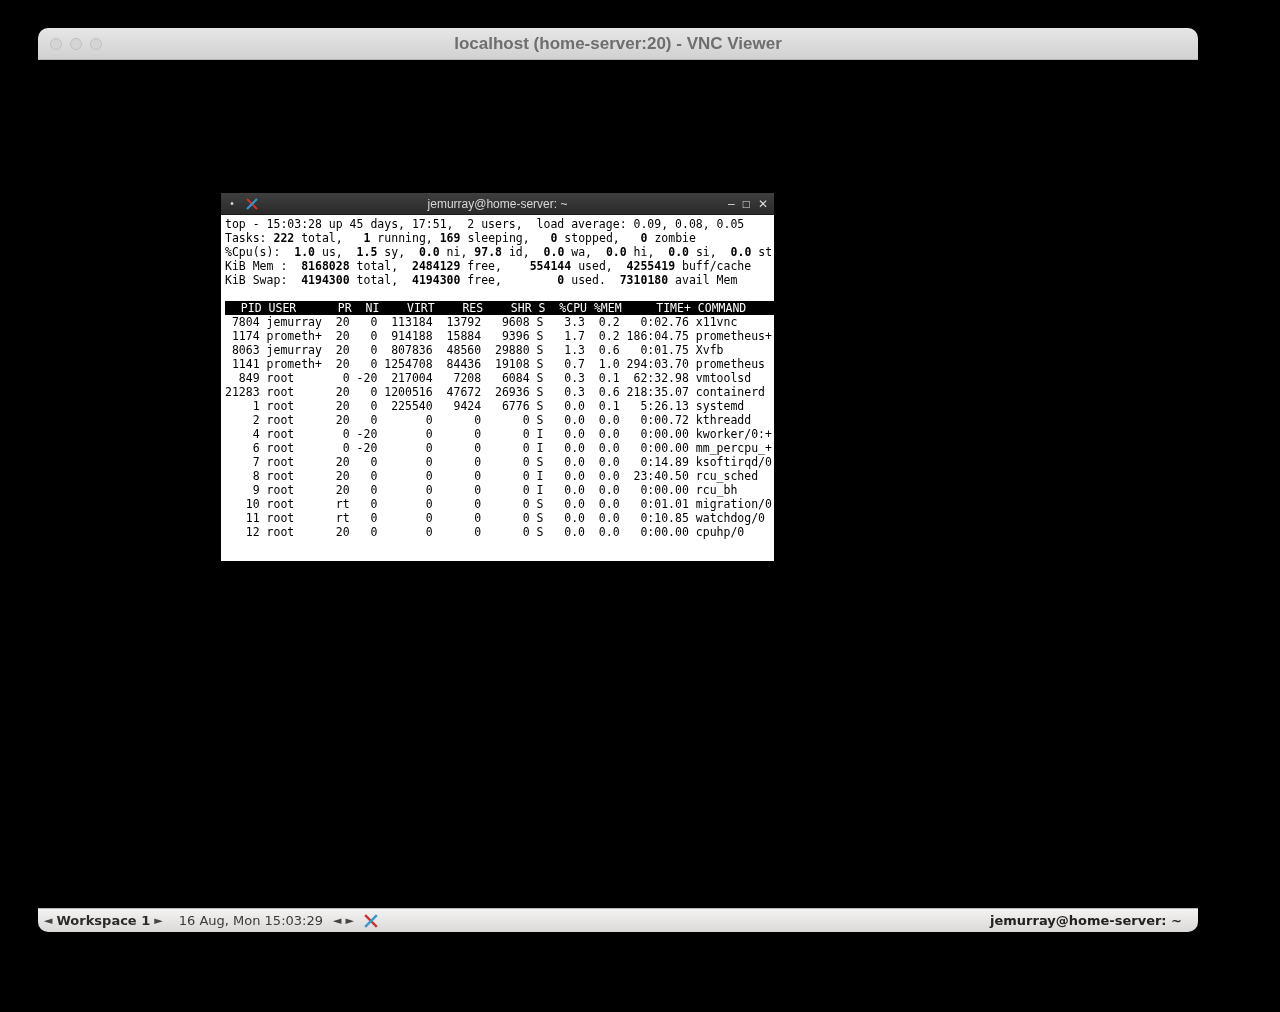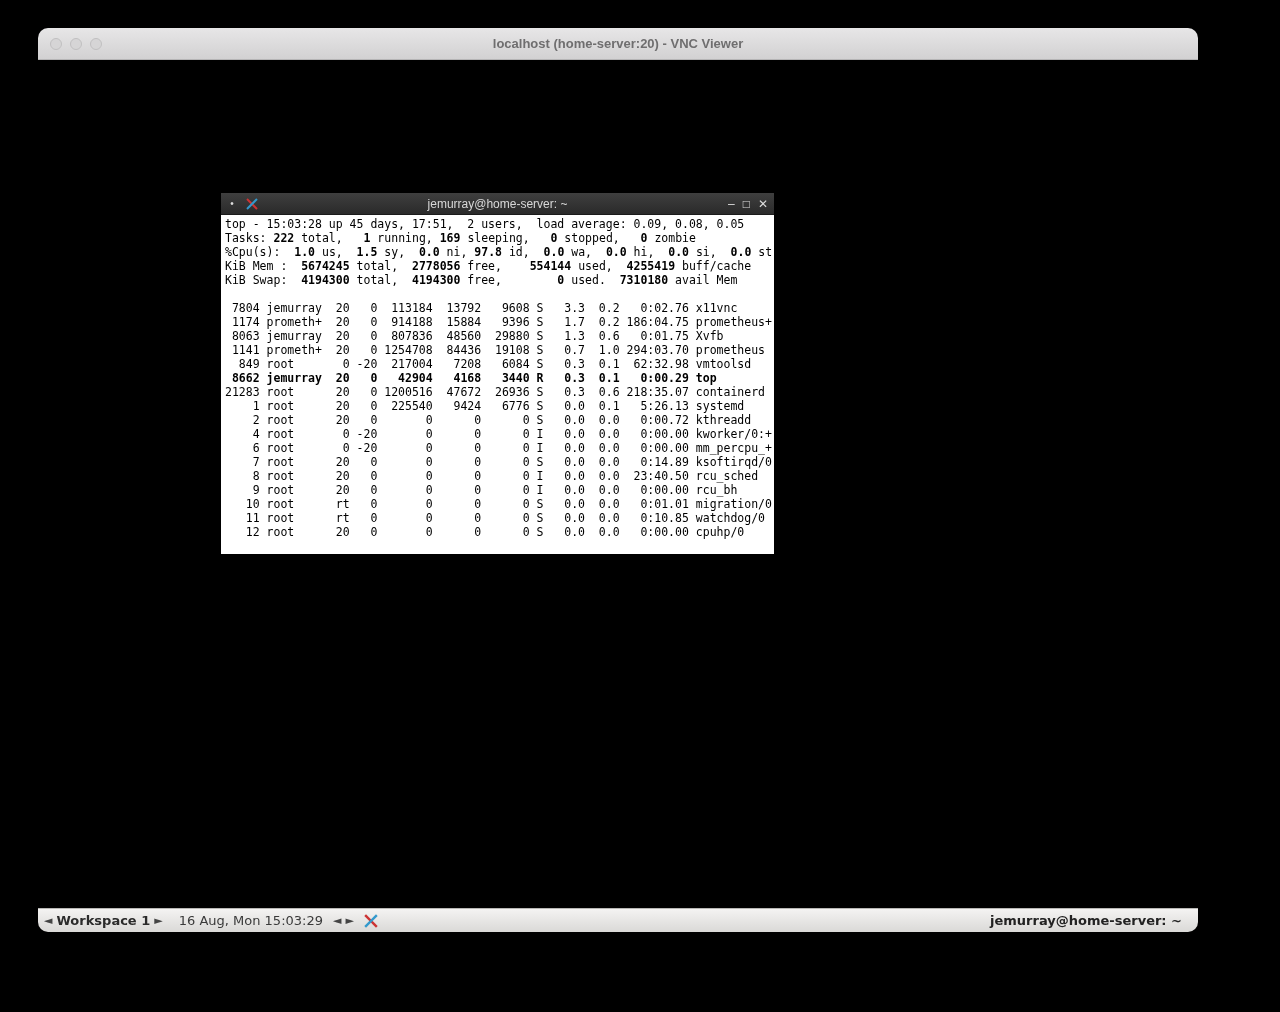--- a/index.html
+++ b/index.html
@@ -40,21 +40,21 @@
   .light {
     width: 12px; height: 12px;
     border-radius: 50%;
     background: #d6d5d6;
     border: 0.5px solid #c0bfc0;
   }
   .mac-title {
     position: absolute;
     left: 0; right: 0;
     text-align: center;
-    font-size: 13px;
+    font-size: 17px;
     font-weight: 600;
     color: #6f6e6f;
     pointer-events: none;
   }
 
   
   .desktop {
     position: absolute;
     left: 0; right: 0;
     top: 32px; bottom: 0;
@@ -117,21 +117,21 @@
     color: #ddd;
   }
   .term-titlebar .win-controls span { cursor: default; }
 
   .term-body {
     background: #fff;
     color: #000;
     font-family: "DejaVu Sans Mono", "Menlo", "Consolas", monospace;
     font-size: 11.5px;
     line-height: 14px;
-    padding: 2px 4px 15px 4px;
+    padding: 2px 4px 22px 4px;
     white-space: pre;
   }
   .term-body .hdrline {
     background: #000;
     color: #fff;
     display: inline-block;
     padding: 0 2px;
   }
   .term-body b { font-weight: 700; text-align: right; }
 
@@ -218,29 +218,29 @@
         <span class="term-title">jemurray@home-server: ~</span>
         <span class="win-controls">
           <span>–</span>
           <span>□</span>
           <span>✕</span>
         </span>
       </div>
       <div class="term-body" id="term-body">top - 15:03:28 up 45 days, 17:51,  2 users,  load average: 0.09, 0.08, 0.05
 Tasks: <b>222</b> total,   <b>1</b> running, <b>169</b> sleeping,   <b>0</b> stopped,   <b>0</b> zombie
 %Cpu(s):  <b>1.0</b> us,  <b>1.5</b> sy,  <b>0.0</b> ni, <b>97.8</b> id,  <b>0.0</b> wa,  <b>0.0</b> hi,  <b>0.0</b> si,  <b>0.0</b> st
-KiB Mem :  <b>5674245</b> total,  <b>2778056</b> free,   <b> 554144</b> used,  <b>4255419</b> buff/cache
+KiB Mem :  <b>8168028</b> total,  <b>2484129</b> free,   <b> 554144</b> used,  <b>4255419</b> buff/cache
 KiB Swap:  <b>4194300</b> total,  <b>4194300</b> free,        <b>0</b> used.  <b>7310180</b> avail Mem
 
+<span class="hdrline">  PID USER      PR  NI    VIRT    RES    SHR S  %CPU %MEM     TIME+ COMMAND    </span>
  7804 jemurray  20   0  113184  13792   9608 S   3.3  0.2   0:02.76 x11vnc
  1174 prometh+  20   0  914188  15884   9396 S   1.7  0.2 186:04.75 prometheus+
  8063 jemurray  20   0  807836  48560  29880 S   1.3  0.6   0:01.75 Xvfb
  1141 prometh+  20   0 1254708  84436  19108 S   0.7  1.0 294:03.70 prometheus
   849 root       0 -20  217004   7208   6084 S   0.3  0.1  62:32.98 vmtoolsd
-<b> 8662 jemurray  20   0   42904   4168   3440 R   0.3  0.1   0:00.29 top</b>
 21283 root      20   0 1200516  47672  26936 S   0.3  0.6 218:35.07 containerd
     1 root      20   0  225540   9424   6776 S   0.0  0.1   5:26.13 systemd
     2 root      20   0       0      0      0 S   0.0  0.0   0:00.72 kthreadd
     4 root       0 -20       0      0      0 I   0.0  0.0   0:00.00 kworker/0:+
     6 root       0 -20       0      0      0 I   0.0  0.0   0:00.00 mm_percpu_+
     7 root      20   0       0      0      0 S   0.0  0.0   0:14.89 ksoftirqd/0
     8 root      20   0       0      0      0 I   0.0  0.0  23:40.50 rcu_sched
     9 root      20   0       0      0      0 I   0.0  0.0   0:00.00 rcu_bh
    10 root      rt   0       0      0      0 S   0.0  0.0   0:01.01 migration/0
    11 root      rt   0       0      0      0 S   0.0  0.0   0:10.85 watchdog/0

